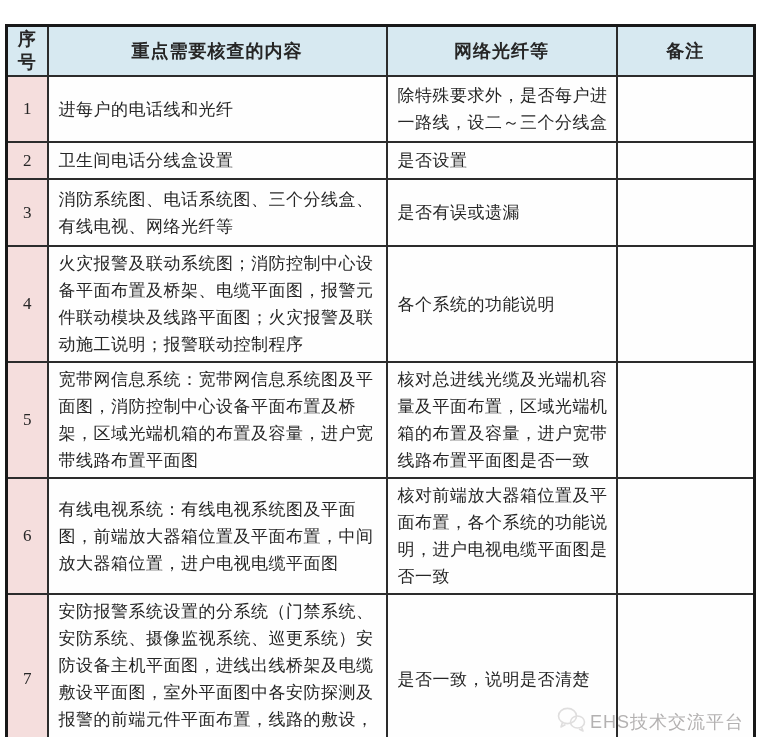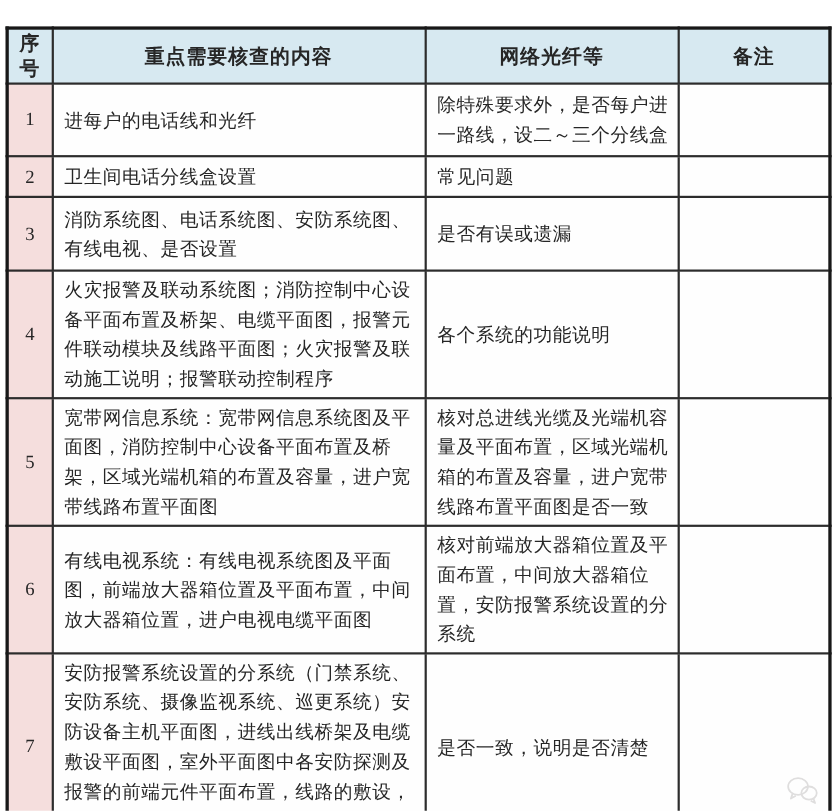--- a/index.html
+++ b/index.html
@@ -114,27 +114,27 @@
     <tr>
       <td class="num">1</td>
       <td class="txt">进每户的电话线和光纤</td>
       <td class="txt">除特殊要求外，是否每户进一路线，设二～三个分线盒</td>
       <td class="remark"></td>
     </tr>
 
     <tr>
       <td class="num">2</td>
       <td class="txt">卫生间电话分线盒设置</td>
-      <td class="txt">常见问题</td>
+      <td class="txt">是否设置</td>
       <td class="remark"></td>
     </tr>
 
     <tr>
       <td class="num">3</td>
-      <td class="txt">消防系统图、电话系统图、安防系统图、有线电视、是否设置</td>
+      <td class="txt">消防系统图、电话系统图、三个分线盒、有线电视、网络光纤等</td>
       <td class="txt">是否有误或遗漏</td>
       <td class="remark"></td>
     </tr>
 
     <tr>
       <td class="num">4</td>
       <td class="txt">火灾报警及联动系统图；消防控制中心设备平面布置及桥架、电缆平面图，报警元件联动模块及线路平面图；火灾报警及联动施工说明；报警联动控制程序</td>
       <td class="txt">各个系统的功能说明</td>
       <td class="remark"></td>
     </tr>
@@ -142,21 +142,21 @@
     <tr>
       <td class="num">5</td>
       <td class="txt">宽带网信息系统：宽带网信息系统图及平面图，消防控制中心设备平面布置及桥架，区域光端机箱的布置及容量，进户宽带线路布置平面图</td>
       <td class="txt">核对总进线光缆及光端机容量及平面布置，区域光端机箱的布置及容量，进户宽带线路布置平面图是否一致</td>
       <td class="remark"></td>
     </tr>
 
     <tr>
       <td class="num">6</td>
       <td class="txt">有线电视系统：有线电视系统图及平面图，前端放大器箱位置及平面布置，中间放大器箱位置，进户电视电缆平面图</td>
-      <td class="txt">核对前端放大器箱位置及平面布置，中间放大器箱位置，安防报警系统设置的分系统</td>
+      <td class="txt">核对前端放大器箱位置及平面布置，各个系统的功能说明，进户电视电缆平面图是否一致</td>
       <td class="remark"></td>
     </tr>
 
     <tr>
       <td class="num">7</td>
       <td class="txt">安防报警系统设置的分系统（门禁系统、安防系统、摄像监视系统、巡更系统）安防设备主机平面图，进线出线桥架及电缆敷设平面图，室外平面图中各安防探测及报警的前端元件平面布置，线路的敷设，各个系统的功能说明</td>
       <td class="txt">是否一致，说明是否清楚</td>
       <td class="remark"></td>
     </tr>
   </tbody>
@@ -164,15 +164,16 @@
 
   <div class="watermark">
     <span class="wm-logo">
       <svg width="30" height="27" viewBox="0 0 30 27">
         <ellipse cx="11.5" cy="10" rx="9" ry="7.6" fill="none" stroke="#c6c4c4" stroke-width="1.6"></ellipse>
         <path d="M6.5 16.5 L5 21 L9.5 18.5" fill="none" stroke="#c6c4c4" stroke-width="1.6" stroke-linejoin="round"></path>
         <ellipse cx="21.5" cy="16" rx="7" ry="6" fill="none" stroke="#c6c4c4" stroke-width="1.6"></ellipse>
         <path d="M25.5 21 L27 25 L23 23" fill="none" stroke="#c6c4c4" stroke-width="1.6" stroke-linejoin="round"></path>
       </svg>
     </span>
+    <span class="wm-text">EHS技术交流平台</span>
   </div>
 
 </div>
 
 </body></html>

